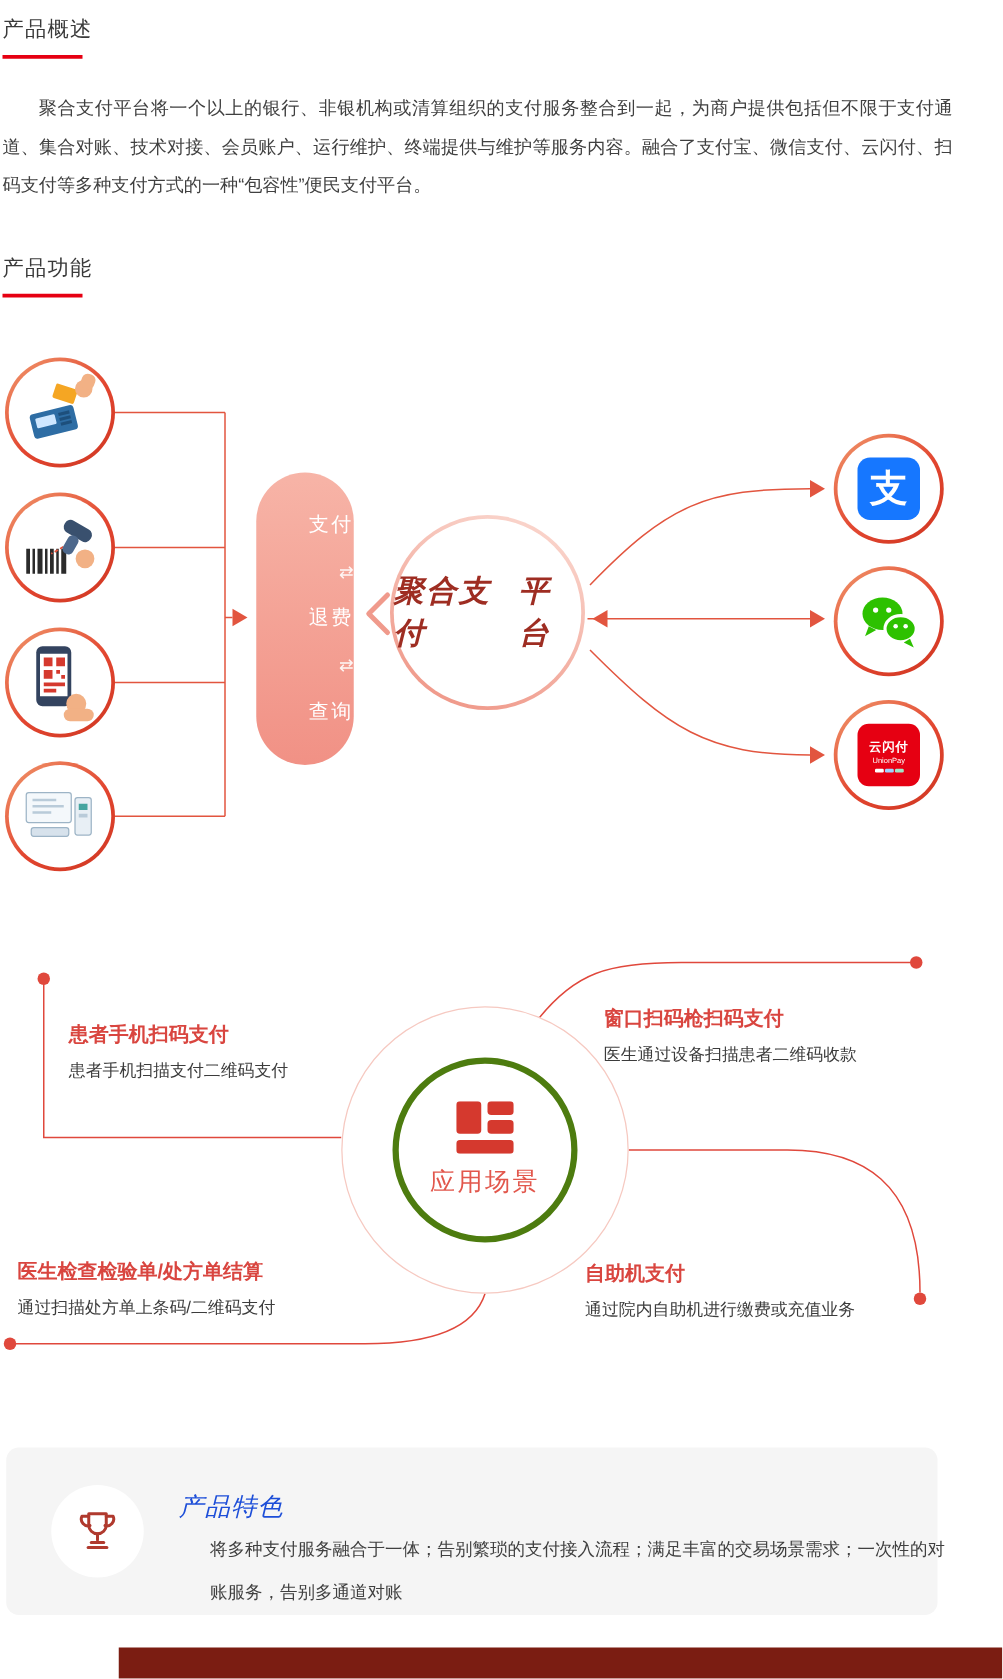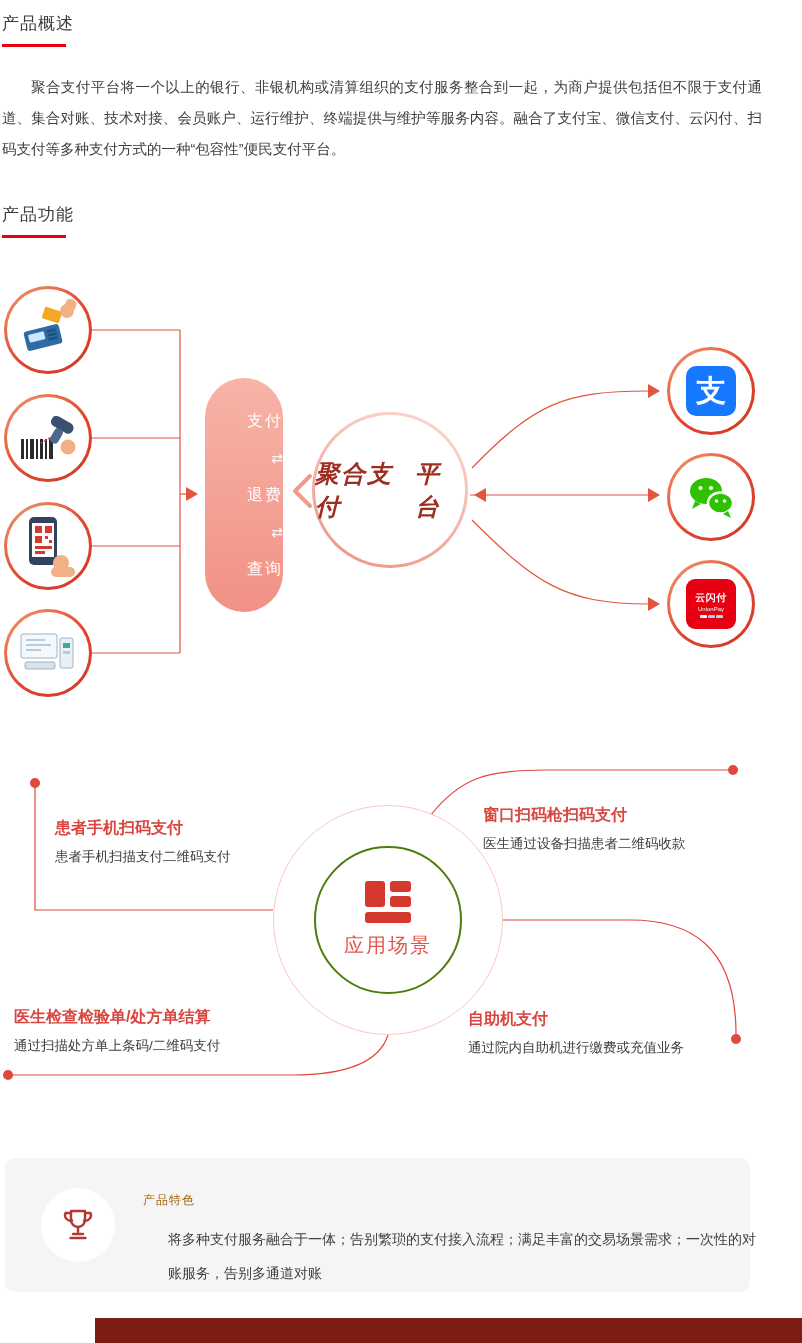--- a/index.html
+++ b/index.html
@@ -39,33 +39,33 @@
   .up-label { font-size:10px; font-weight:bold; letter-spacing:.5px; }
   .up-sub { font-size:6px; }
   .up-stripes { display:flex; gap:1px; margin-top:2px; }
   .up-stripes i { width:7px; height:3px; border-radius:1px; display:block; }
 
   
   .diagram2 { position:absolute; left:0; top:760px; width:802px; height:340px; }
   .outer-circle { position:absolute; left:273px; top:45px; width:230px; height:230px;
                   border:1px solid #f6c9c1; border-radius:50%; background:#fff; }
   .inner-circle { position:absolute; left:314px; top:86px; width:148px; height:148px;
-                  border:2px solid #4d7c0f; border-radius:50%; background:#fff;
+                  border:5px solid #4d7c0f; border-radius:50%; background:#fff;
                   display:flex; flex-direction:column; align-items:center; justify-content:center; gap:9px; }
   .scn-center-label { font-size:20px; color:#e2574c; letter-spacing:2px; }
   .scn { position:absolute; }
   .scn .t { font-size:16px; font-weight:bold; color:#d9453f; margin-bottom:9px; }
   .scn .d { font-size:13.5px; color:#3c3c3c; }
 
   
   .features { position:absolute; left:5px; top:1158px; width:745px; height:134px;
               background:#f5f5f5; border-radius:10px; }
   .feat-circle { position:absolute; left:36px; top:30px; width:74px; height:74px; border-radius:50%;
                  background:#fff; display:flex; align-items:center; justify-content:center; }
-  .feat-title { position:absolute; left:138px; top:34px; font-size:12px; color:#a16207; font-weight:500; letter-spacing:1px; }
+  .feat-title { position:absolute; left:138px; top:34px; font-size:20px; color:#1d4ed8; font-weight:500; letter-spacing:1px;font-style:italic; }
   .feat-body { position:absolute; left:138px; top:64px; width:600px; font-size:14px; line-height:34px; color:#404040;margin-left:25px; }
 
   .footer-bar { position:absolute; left:95px; top:1318px; width:707px; height:25px; background:#7b1d12; }
 </style>
 </head>
 <body>
 
 <div class="page">
 
   <h2 class="sec-title" style="top:12px;">产品概述</h2>

